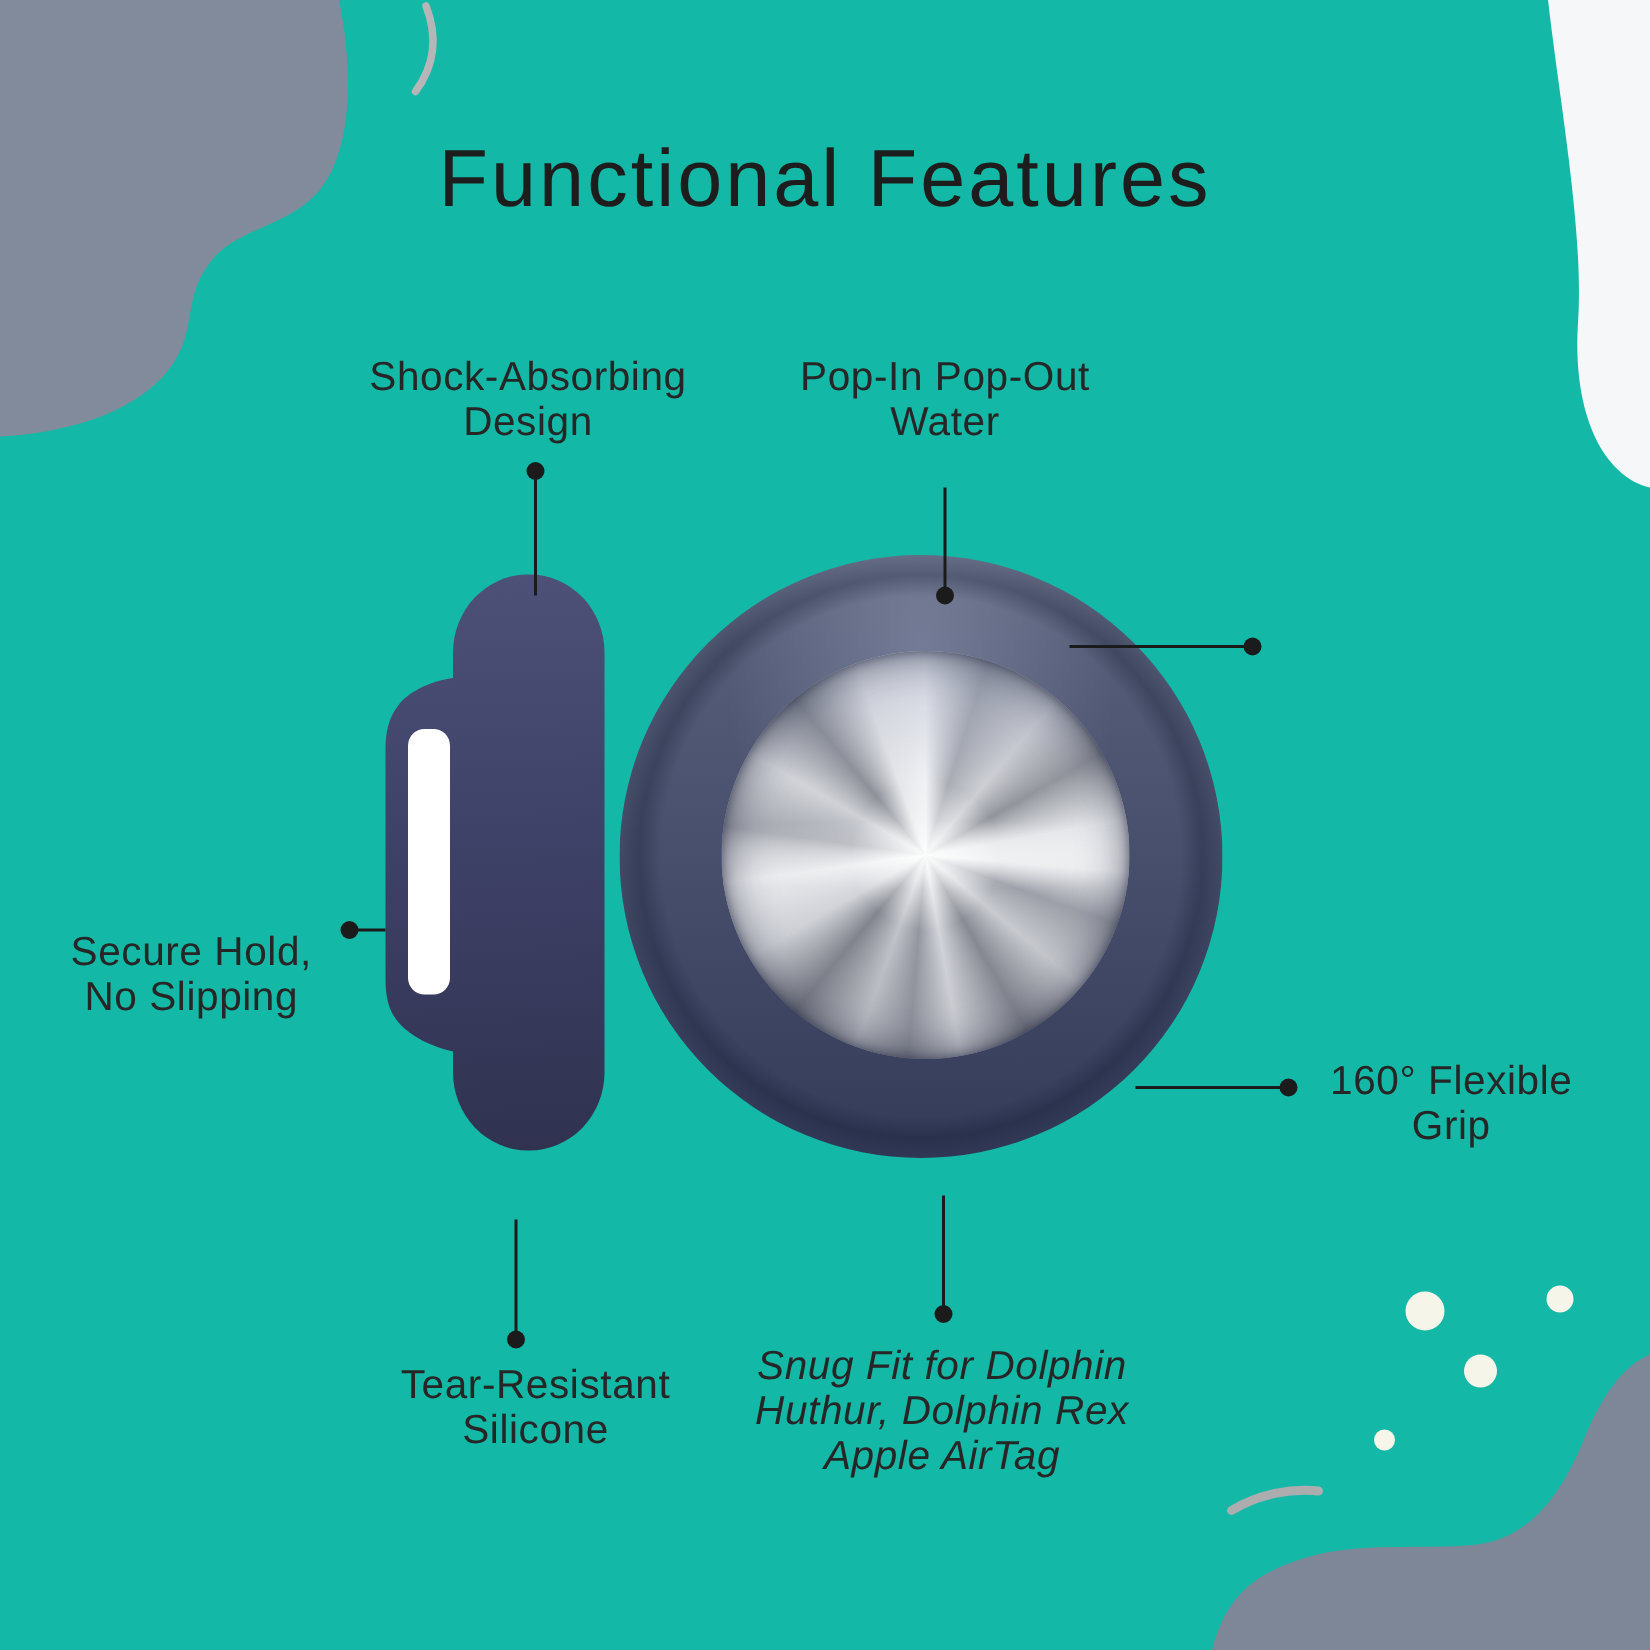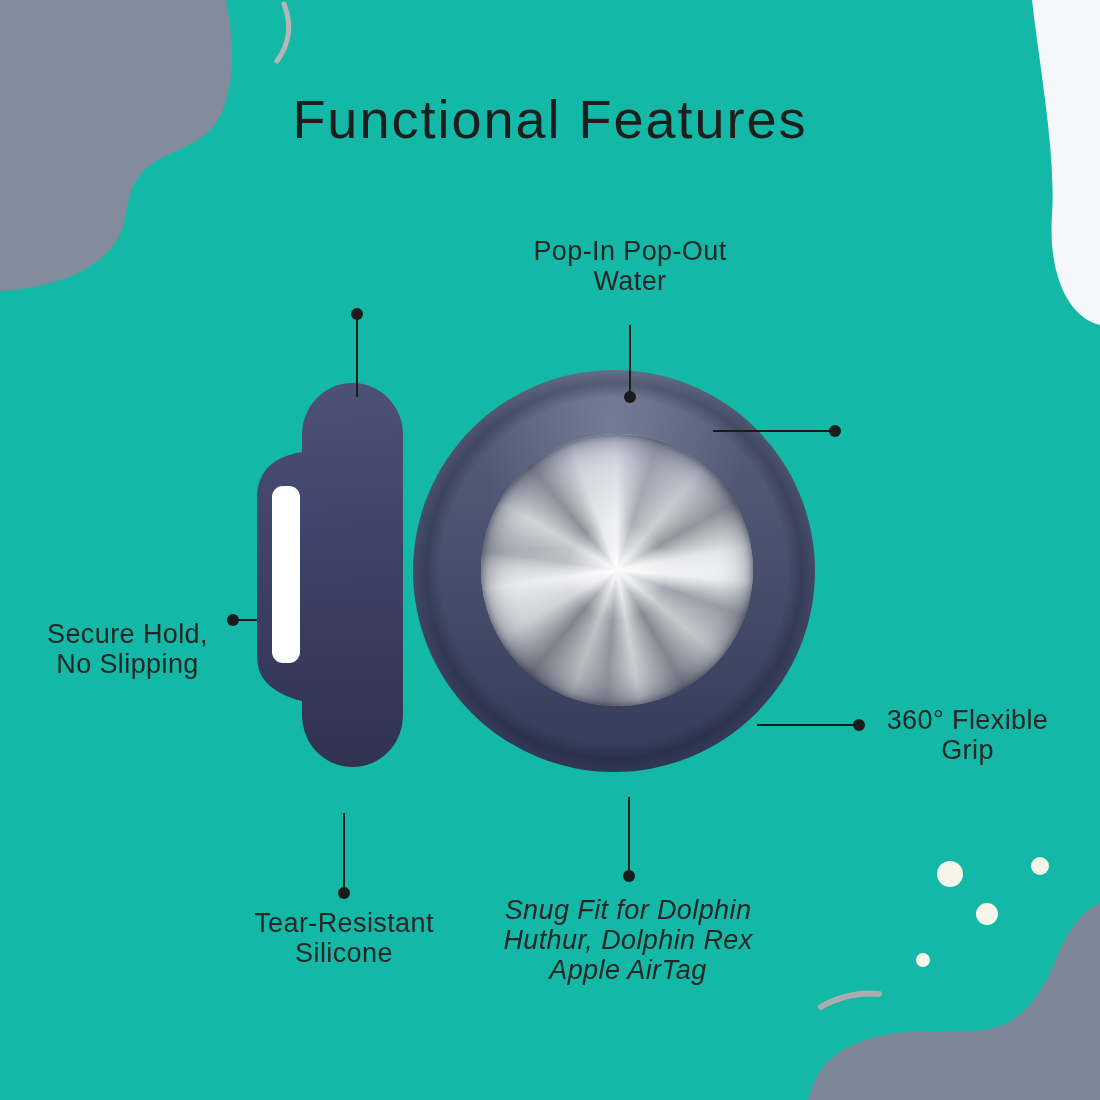--- a/index.html
+++ b/index.html
@@ -112,19 +112,20 @@
 
   <div class="lead h" style="left:757px;top:724px;width:100px;"></div>
   <div class="dot" style="left:853px;top:719px;"></div>
 
   <div class="lead v" style="left:343px;top:813px;height:78px;"></div>
   <div class="dot" style="left:338px;top:887px;"></div>
 
   <div class="lead v" style="left:628px;top:797px;height:77px;"></div>
   <div class="dot" style="left:623px;top:870px;"></div>
 
+  <div class="callout" style="left:232px;top:236px;width:240px;">Shock-Absorbing Design</div>
   <div class="callout" style="left:520px;top:236px;width:220px;">Pop-In Pop-Out Water</div>
   <div class="callout" style="left:35px;top:595px;width:185px;margin-top:24px;">Secure Hold, No Slipping</div>
-  <div class="callout" style="left:880px;top:705px;width:175px;">360° Flexible Grip</div>
-  <div class="callout" style="left:244px;top:908px;width:200px;">Tear-Resistant Silicone</div>
+  <div class="callout" style="left:880px;top:705px;width:175px;">160° Flexible Grip</div>
+  <div class="callout" style="left:257px;top:908px;width:200px;">Tear-Resistant Silicone</div>
   <div class="callout" style="left:483px;top:895px;width:290px;font-style:italic;">Snug Fit for Dolphin Huthur, Dolphin Rex Apple AirTag</div>
 
 </div>
 
 </body></html>

